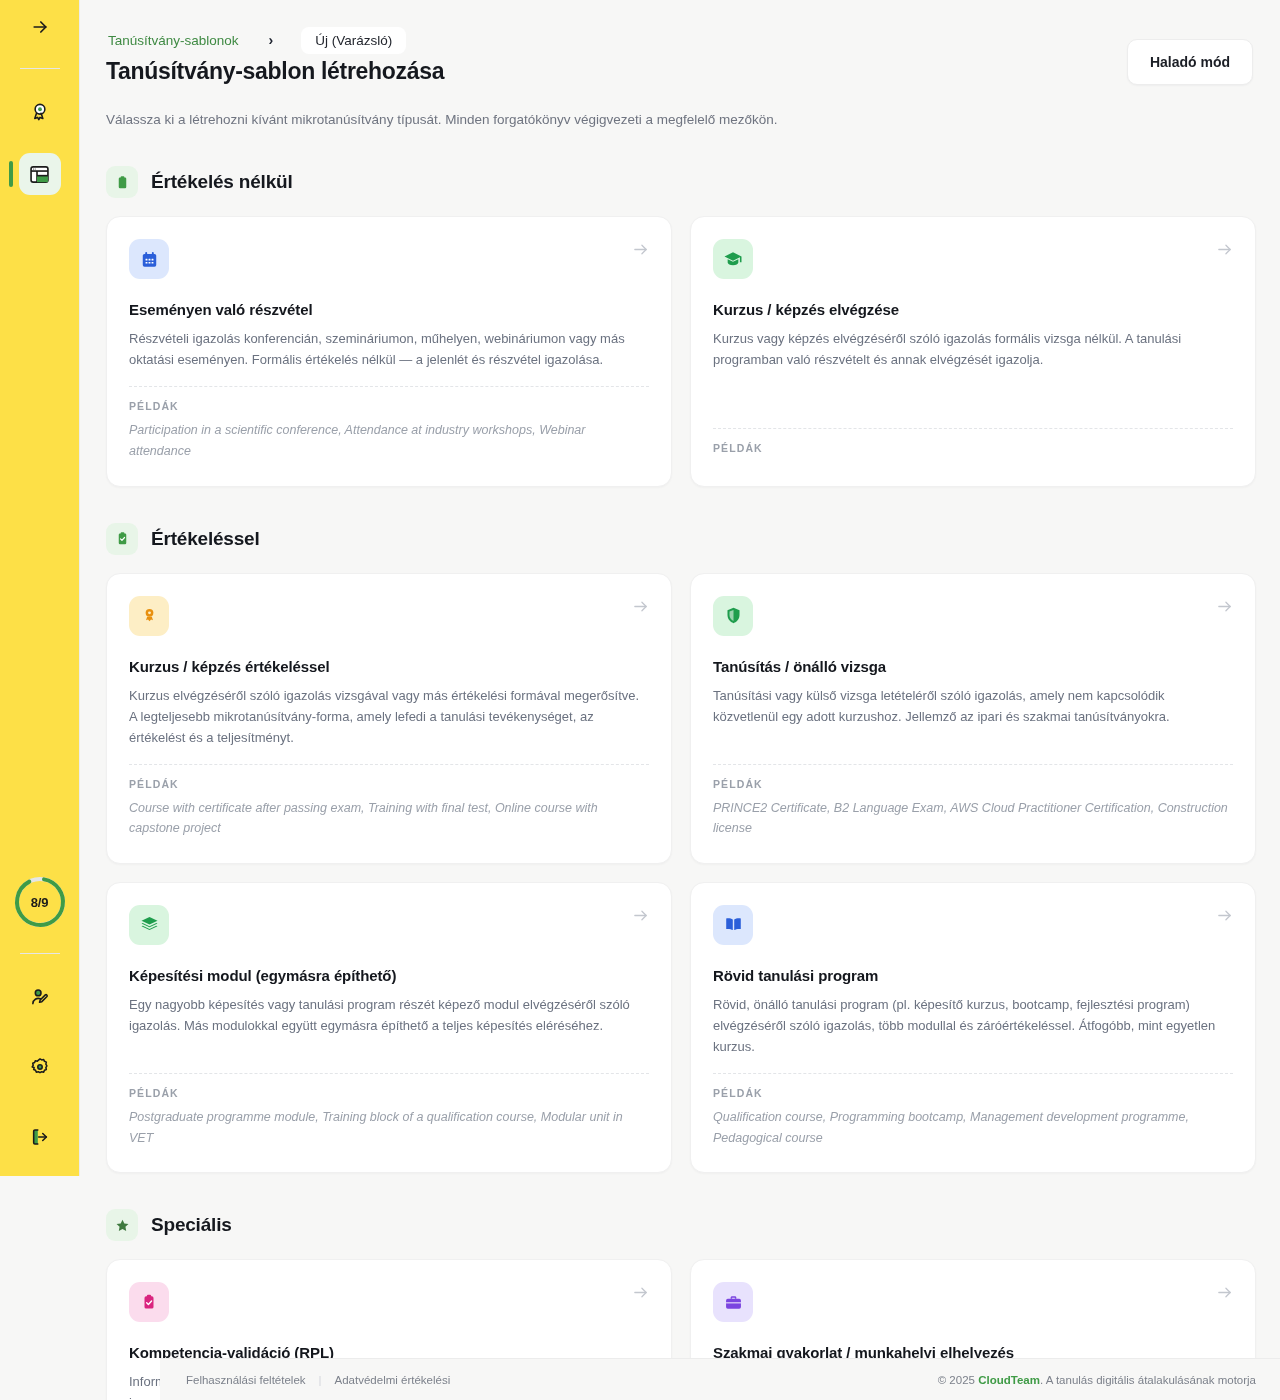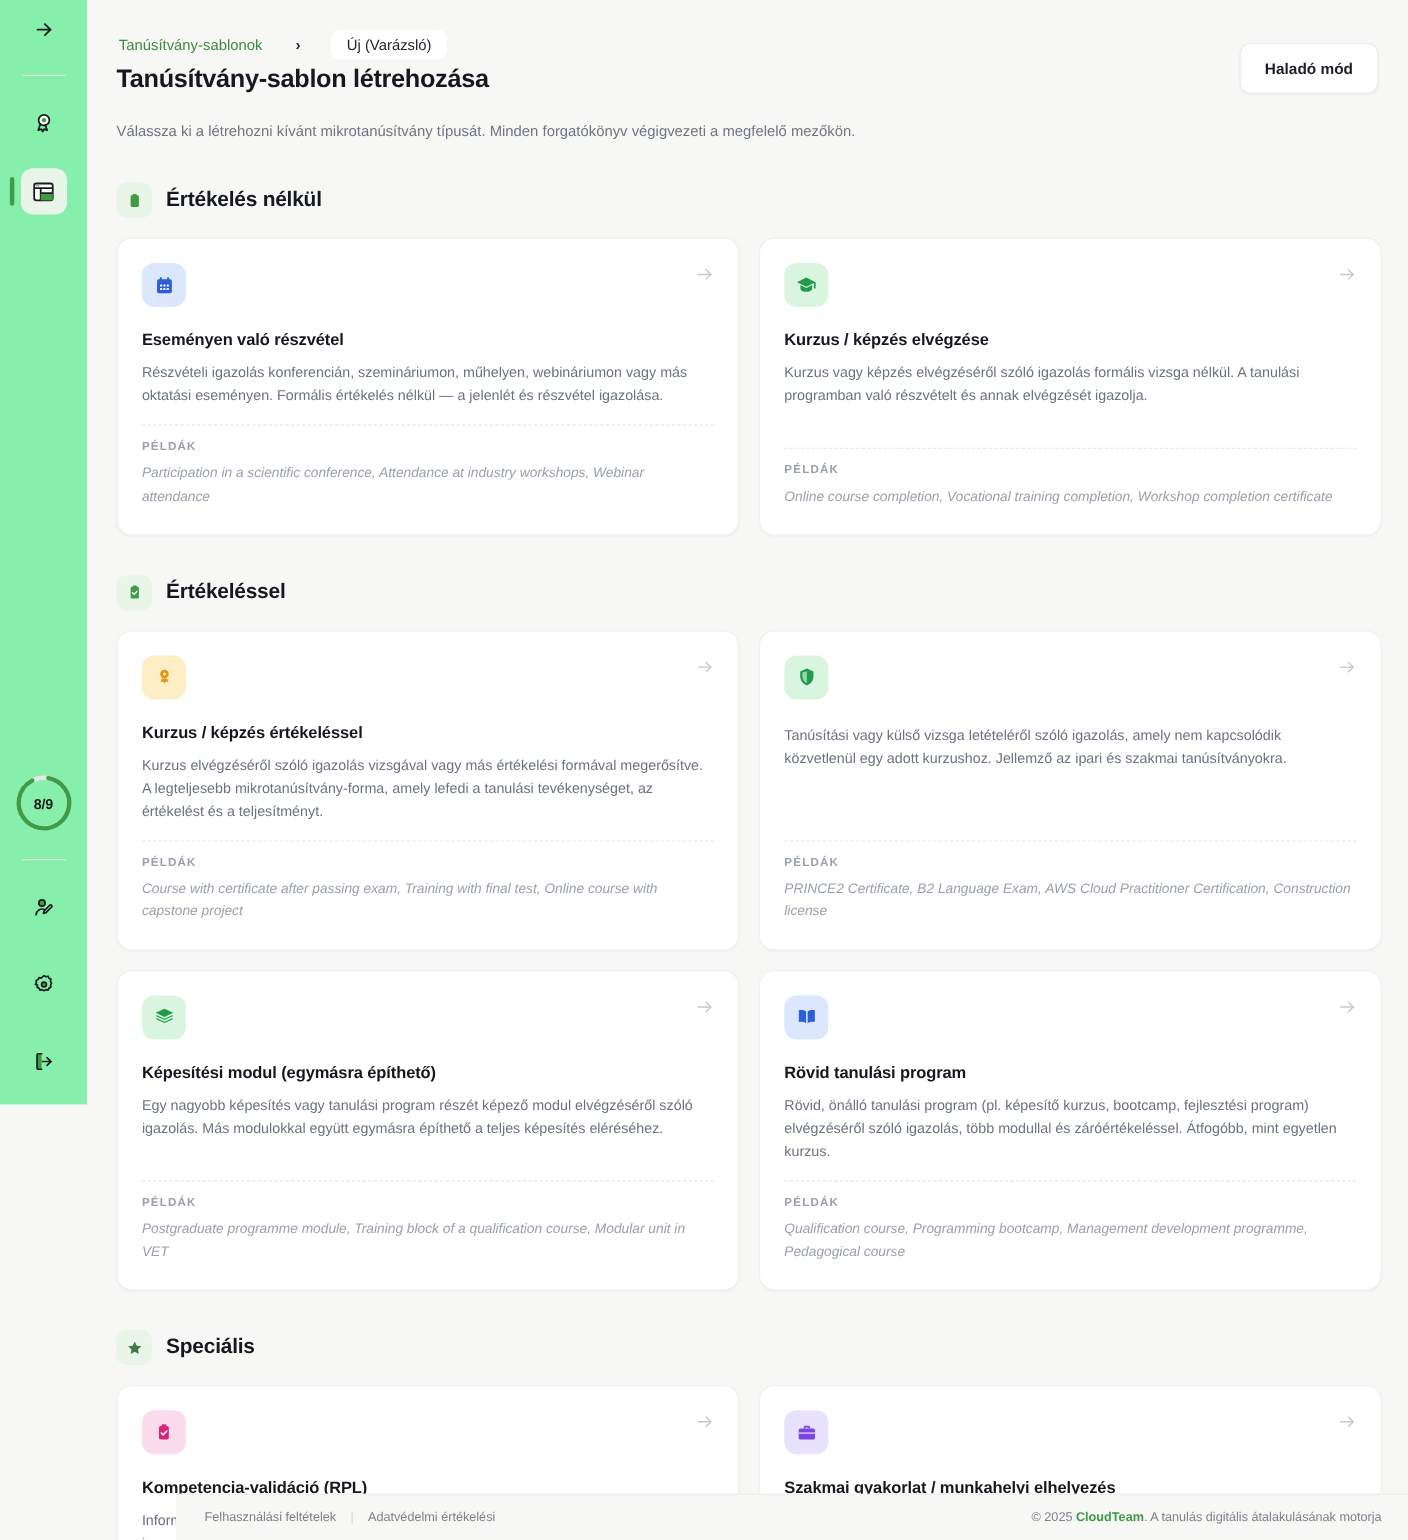--- a/index.html
+++ b/index.html
@@ -7,22 +7,22 @@
   html, body {
     width: 1280px; height: 1400px;
     font-family: "Liberation Sans", sans-serif;
     background: #f7f7f6;
     overflow: hidden;
   }
   .app { position: relative; width: 1280px; height: 1400px; display: flex; }
 
   
   .sidebar {
-    width: 80px; min-width: 80px; height: 1004px;
-    background: #86efac;
+    width: 80px; min-width: 80px; height: 1176px;
+    background: #fde047;
     display: flex; flex-direction: column; align-items: center;
     padding-top: 6px; padding-bottom: 18px;
     border-right: 1px solid #ececec;
     position: relative; z-index: 5;
   }
   .sb-btn {
     width: 42px; height: 42px; border-radius: 11px;
     display: flex; align-items: center; justify-content: center;
     cursor: pointer; position: relative;
   }
@@ -297,21 +297,20 @@
             <svg width="20" height="20" viewBox="0 0 24 24" fill="#1f9d4d">
               <path d="M12 4 1.8 9l10.2 5 8.3-4.07V16h1.9V9z"></path>
               <path d="M5.6 12.2v3.9c0 1.9 2.9 3.4 6.4 3.4s6.4-1.5 6.4-3.4v-3.9L12 15.3z"></path>
             </svg>
           </span>
           <div class="card-title">Kurzus / képzés elvégzése</div>
           <div class="card-desc">Kurzus vagy képzés elvégzéséről szóló igazolás formális vizsga nélkül. A tanulási programban való részvételt és annak elvégzését igazolja.</div>
           <div class="card-spacer"></div>
           <div class="card-sep"></div>
           <div class="card-ex-label">PÉLDÁK</div>
-          <div class="card-ex">Online course completion, Vocational training completion, Workshop completion certificate</div>
         </div>
       </div>
 
       <div class="section-head">
         <span class="sec-icon">
           <svg width="15" height="15" viewBox="0 0 24 24" fill="#3f9b46">
             <rect x="6" y="4" width="12" height="17" rx="2"></rect>
             <rect x="9" y="2" width="6" height="4" rx="1.4"></rect>
             <polyline points="8.8 12.6 11.1 14.9 15.3 10.4" fill="none" stroke="#ffffff" stroke-width="1.9" stroke-linecap="round" stroke-linejoin="round"></polyline>
           </svg>
@@ -349,20 +348,21 @@
               <line x1="4" y1="12" x2="20" y2="12"></line>
                 <polyline points="14 6 20 12 14 18"></polyline>
             </svg>
           </span>
           <span class="card-icon" style="background:#d9f5df">
             <svg width="19" height="19" viewBox="0 0 24 24" fill="#1f9d4d">
               <path d="M12 2.3 4.4 5.5v6c0 4.6 3.2 8.9 7.6 10.2 4.4-1.3 7.6-5.6 7.6-10.2v-6z"></path>
               <path d="M12 5.2v13.9c-3-1.2-5.1-4.4-5.1-7.6V6.9z" fill="#ffffff" opacity="0.55"></path>
             </svg>
           </span>
+          <div class="card-title">Tanúsítás / önálló vizsga</div>
           <div class="card-desc">Tanúsítási vagy külső vizsga letételéről szóló igazolás, amely nem kapcsolódik közvetlenül egy adott kurzushoz. Jellemző az ipari és szakmai tanúsítványokra.</div>
           <div class="card-spacer"></div>
           <div class="card-sep"></div>
           <div class="card-ex-label">PÉLDÁK</div>
           <div class="card-ex">PRINCE2 Certificate, B2 Language Exam, AWS Cloud Practitioner Certification, Construction license</div>
         </div>
       </div>
 
       <div class="grid row-c" style="margin-top:18px;">
 

